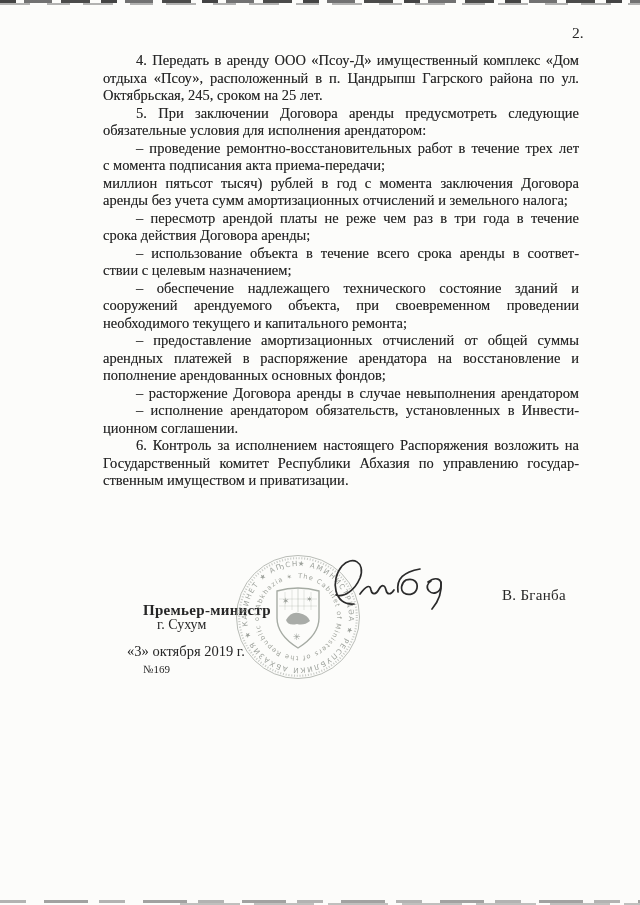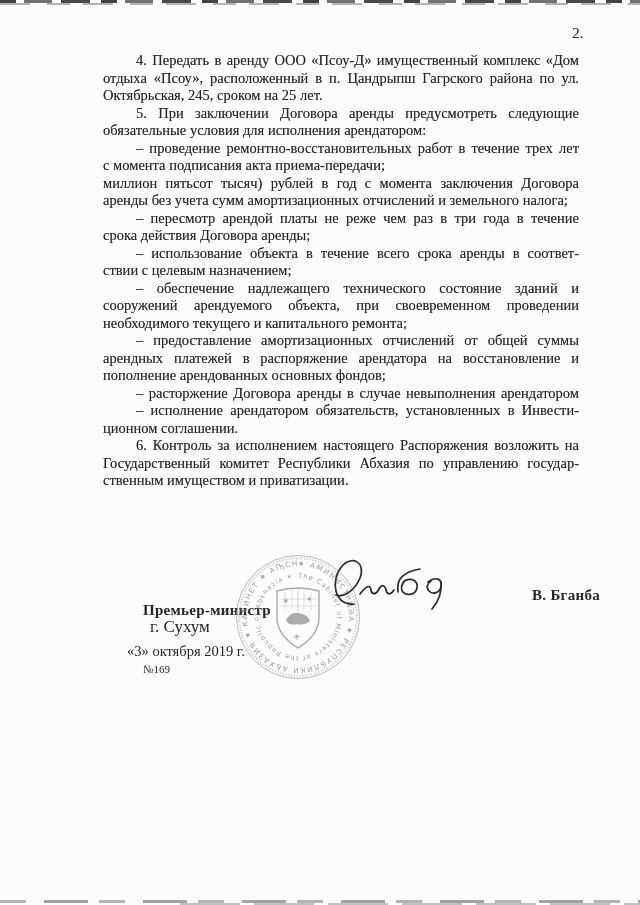--- a/index.html
+++ b/index.html
@@ -35,22 +35,22 @@
   .text-block{
     position:absolute;left:103px;top:52px;width:476px;
     font-size:14.5px;line-height:17.5px;
     text-shadow:0 0 .4px rgba(20,20,20,.45);
   }
   .line{height:17.5px;text-align:justify;text-align-last:justify;overflow:hidden;}
   .line.last{text-align-last:left;}
   .line.first{text-indent:33px;}
 
   .sig-title{position:absolute;left:143px;top:587px;font-weight:bold;font-size:15px;letter-spacing:.3px;margin-top:15px;}
-  .sig-name{position:absolute;left:502px;top:587px;font-weight:bold;font-size:15px;letter-spacing:.3px;margin-left:30px;}
-  .meta-city{position:absolute;left:150px;top:617px;font-size:17px;}
+  .sig-name{position:absolute;left:502px;top:587px;font-weight:normal;font-size:15px;letter-spacing:.3px;}
+  .meta-city{position:absolute;left:157px;top:617px;font-size:14px;}
   .meta-date{position:absolute;left:127px;top:643px;font-size:14.5px;}
   .meta-number{position:absolute;left:143px;top:663px;font-size:11px;}
 
   .stamp{position:absolute;left:233px;top:552px;opacity:.88;}
   .stamp text{font-family:"DejaVu Sans",sans-serif;}
   .handwriting{position:absolute;left:324px;top:554px;}
 </style>
 </head>
 <body>
 

